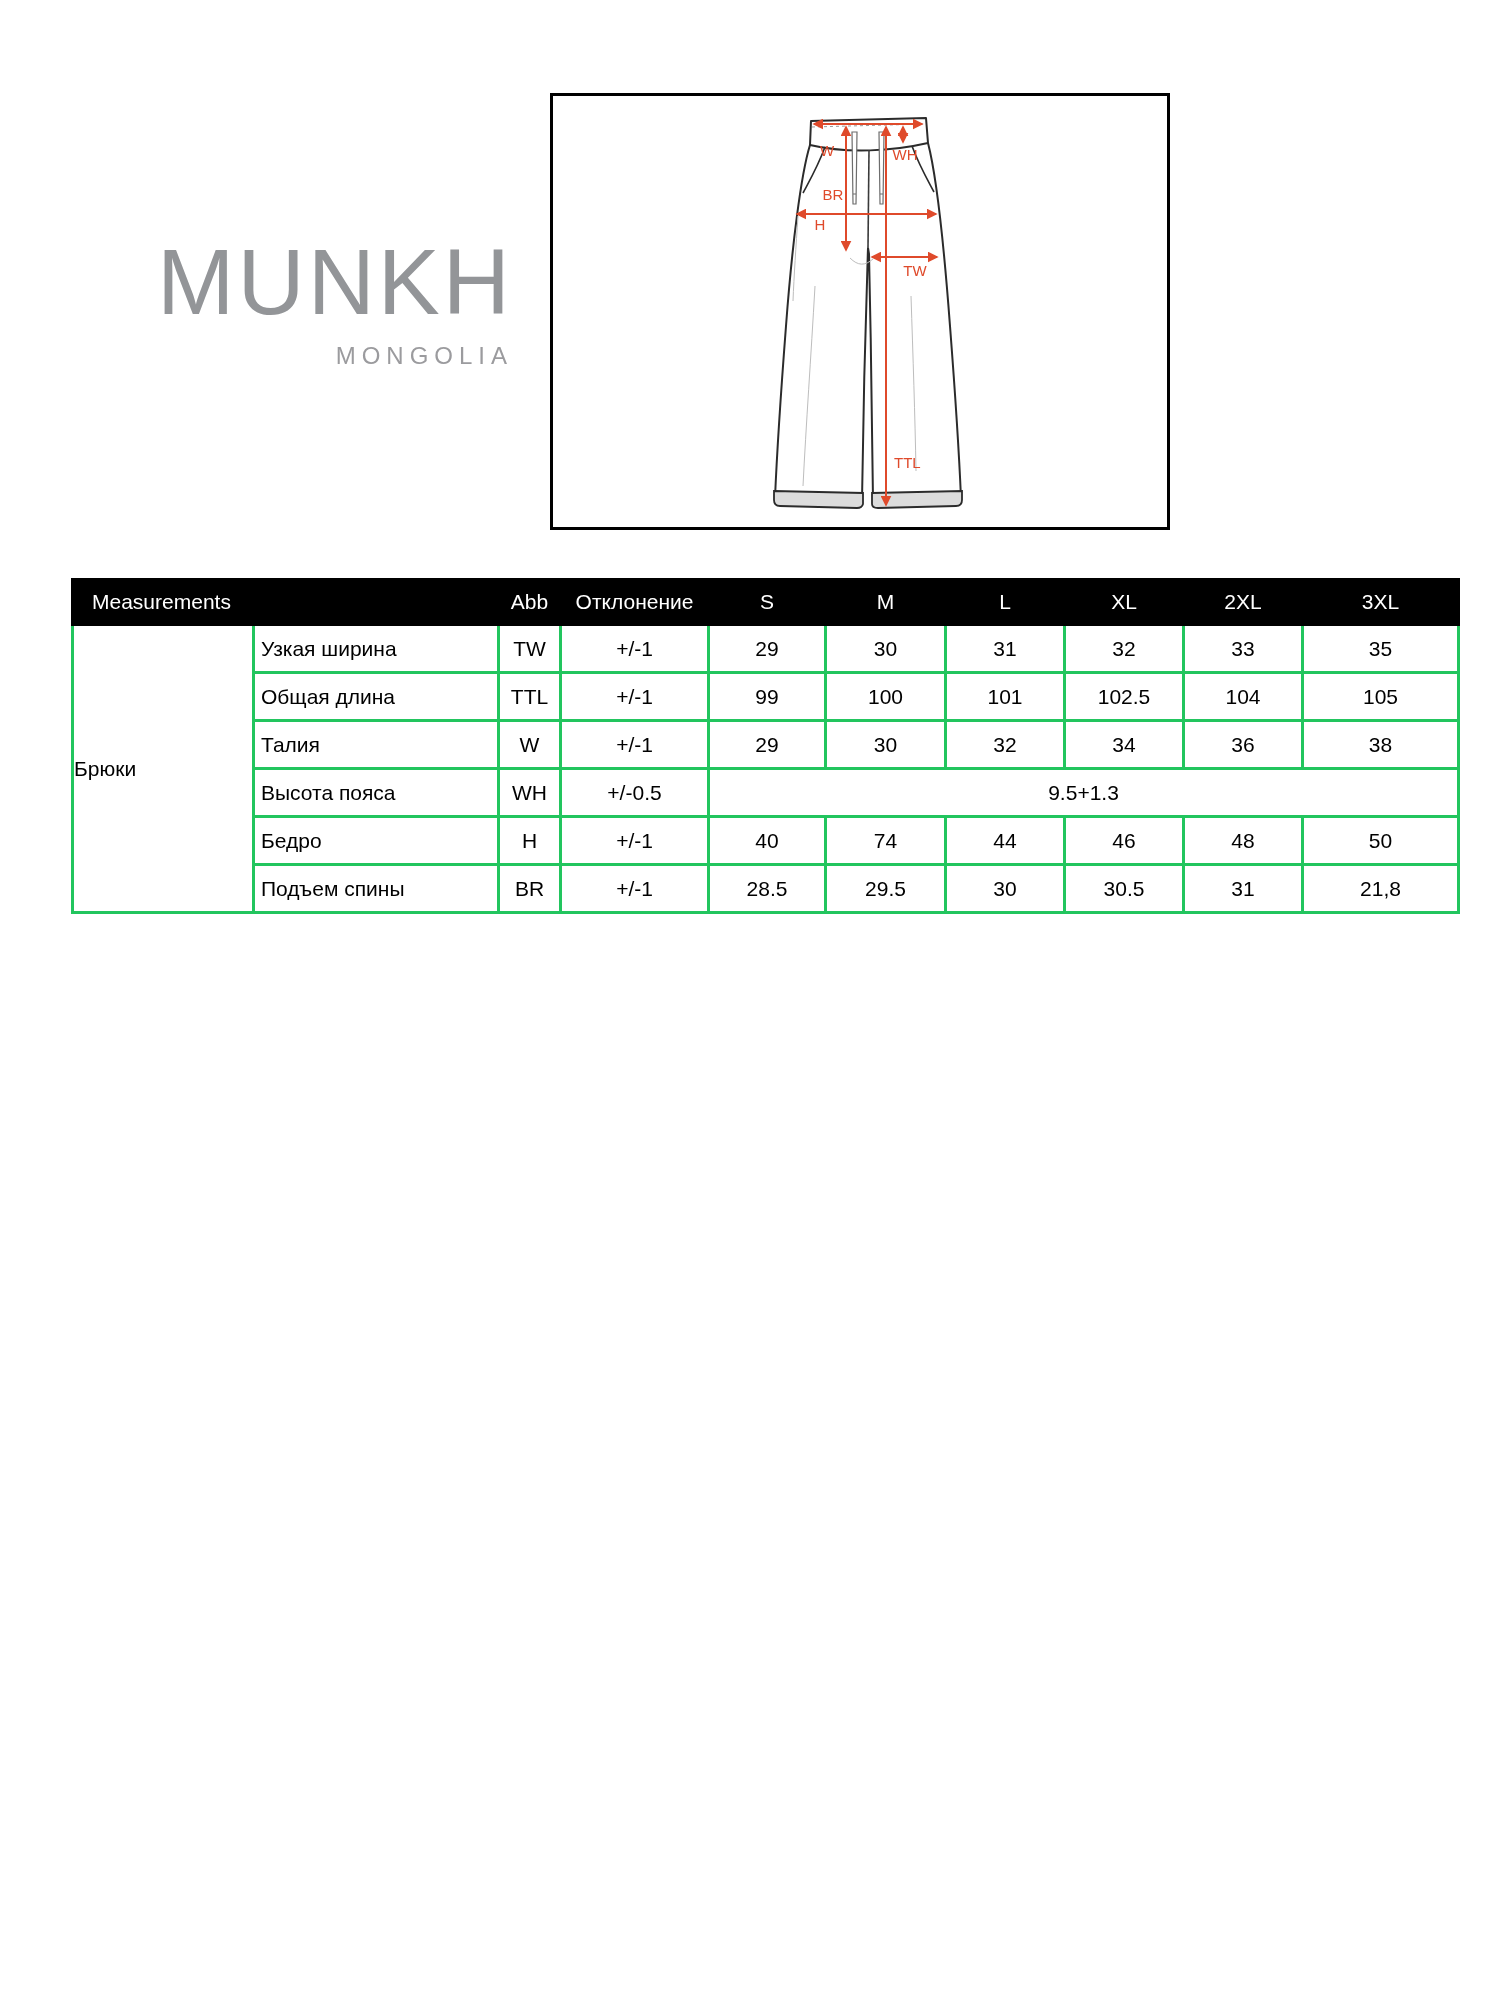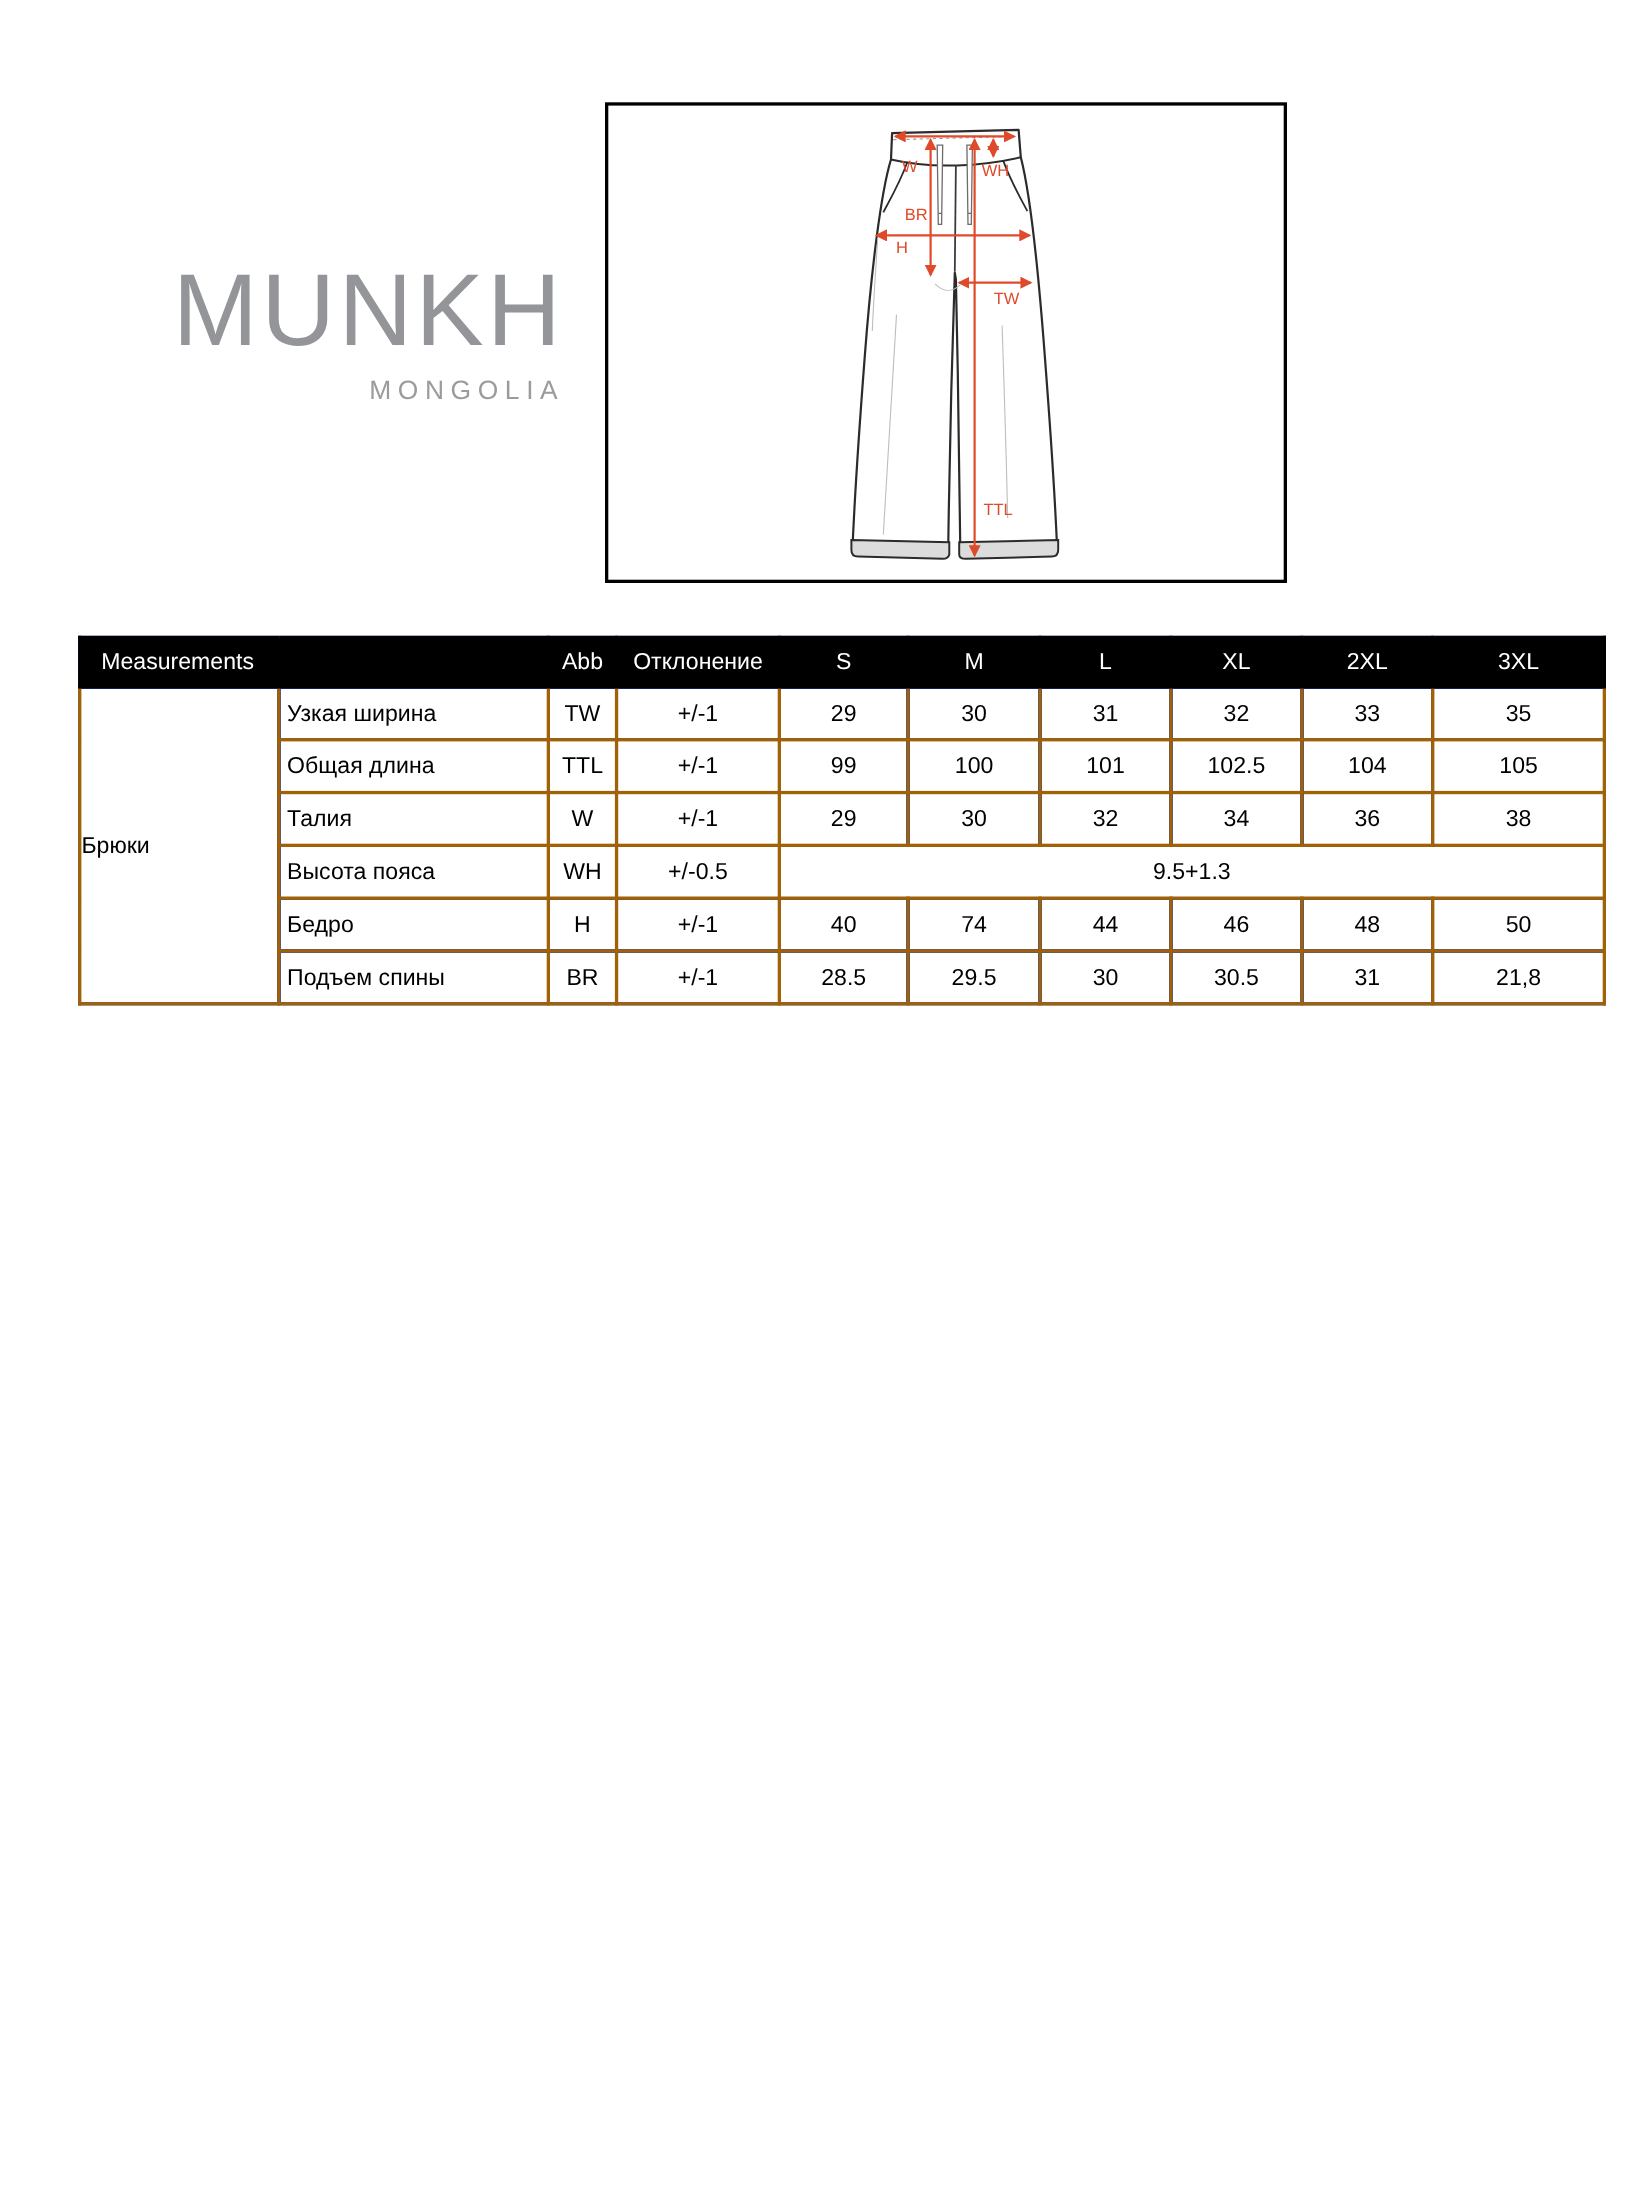--- a/index.html
+++ b/index.html
@@ -74,21 +74,21 @@
     height: 42px;
     padding: 0;
     text-align: center;
     border: 3px solid #000000;
   }
   .size-table th.th-meas {
     text-align: left;
     padding-left: 18px;
   }
   .size-table td {
-    border: 3px solid #a16207;
+    border: 3px solid #22c55e;
     height: 45px;
     padding: 0;
     text-align: center;
     vertical-align: middle;
     background: #ffffff;
     overflow: hidden;
     white-space: nowrap;
   }
   .size-table td.nm {
     text-align: left;

